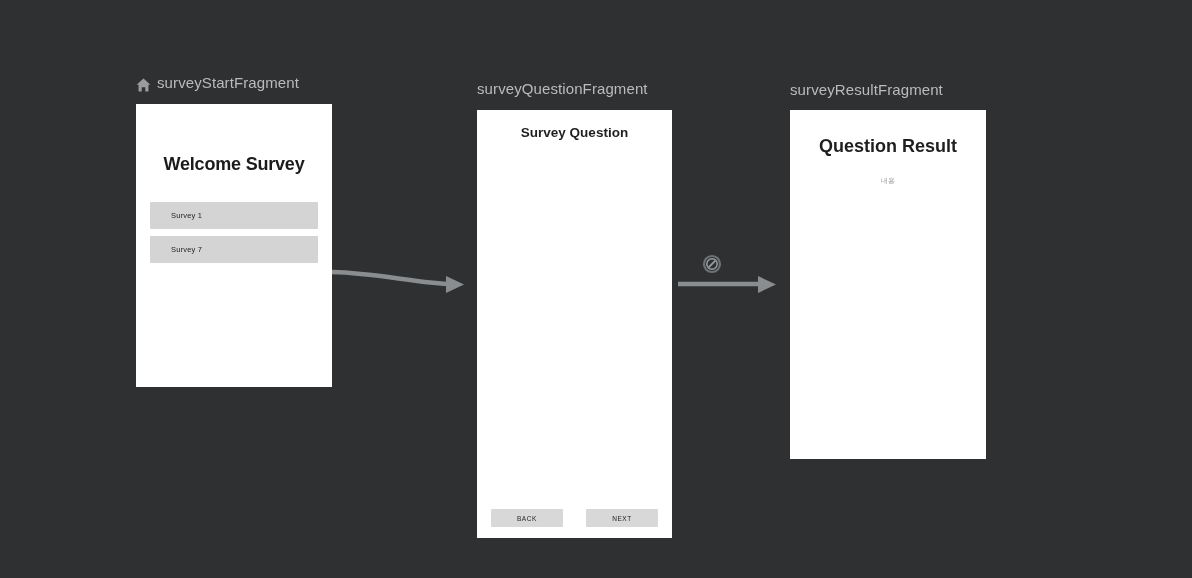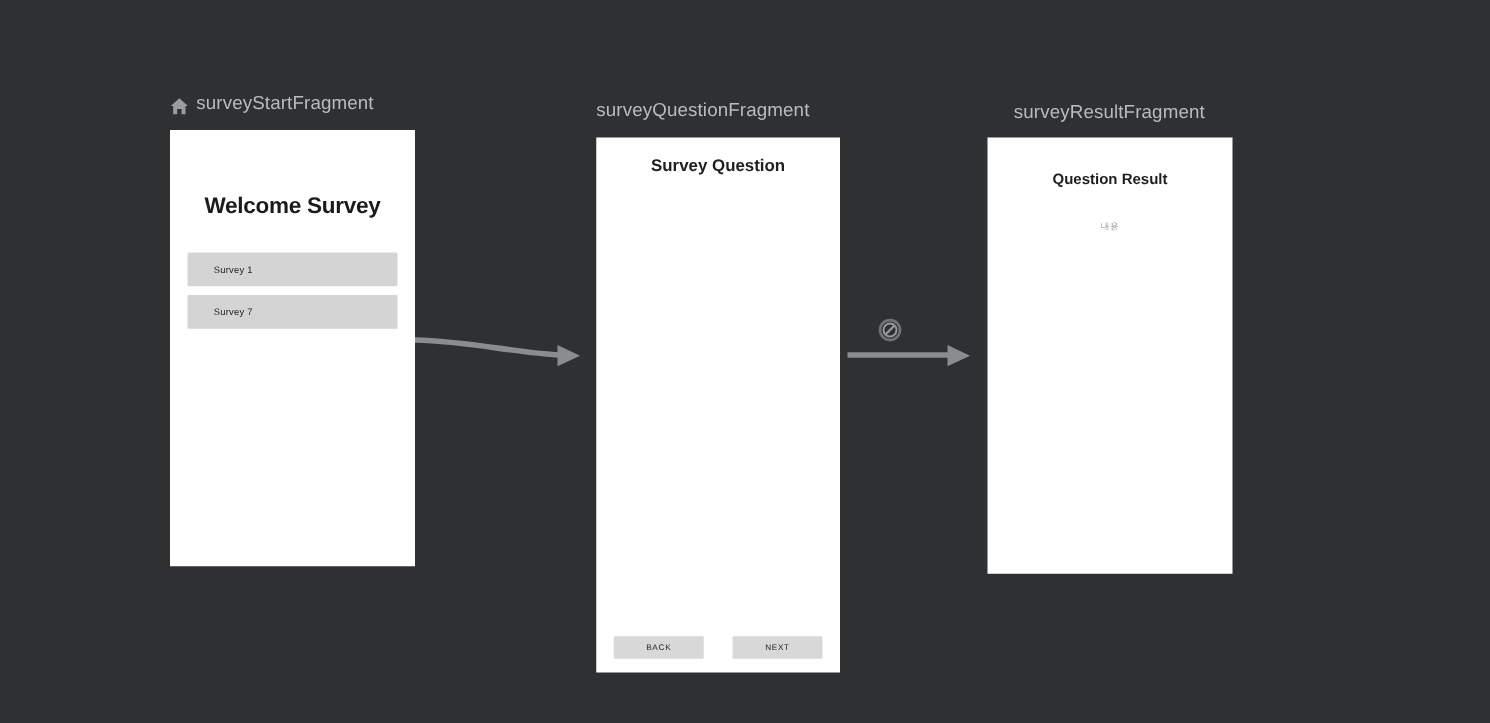--- a/index.html
+++ b/index.html
@@ -108,21 +108,21 @@
     color: #1f1f1f;
     font-size: 6.5px;
     letter-spacing: .6px;
   }
 
   
   .s3-title {
     position: absolute;
     left: 0; right: 0;
     top: 26px;
-    font-size: 12px;
+    font-size: 18px;
     font-weight: bold;
     text-align: center;
     color: #1f1f1f;
   }
   .s3-sub {
     position: absolute;
     left: 0; right: 0;
     top: 66px;
     text-align: center;
     color: #9a9a9a;
@@ -148,21 +148,21 @@
 
   <div class="node">
 
     <div class="node-label" style="left:136px; top:74px;">
       <svg class="home-icon" viewBox="0 0 16 15">
         <path fill="#9a9d9f" d="M8 0.6 L15.4 7.2 L13.3 7.2 L13.3 14.4 L9.9 14.4 L9.9 9.8 L6.1 9.8 L6.1 14.4 L2.7 14.4 L2.7 7.2 L0.6 7.2 Z"></path>
       </svg>
       <span>surveyStartFragment</span>
     </div>
 
-    <div class="phone" style="left:136px; top:104px; width:196px; height:349px;">
+    <div class="phone" style="left:136px; top:104px; width:196px; height:283px;">
 
       <div class="screen-title s1-title">Welcome Survey</div>
 
       <div class="survey-list">
         <div class="survey-item">
           <span>Survey 1</span>
         </div>
         <div class="survey-item">
           <span>Survey 7</span>
         </div>
@@ -186,21 +186,21 @@
         </div>
         <div class="flat-btn">
           <span>NEXT</span>
         </div>
       </div>
     </div>
   </div>
 
   <div class="node">
 
-    <div class="node-label" style="left:811px; top:81px;">
+    <div class="node-label" style="left:790px; top:81px;">
       <span>surveyResultFragment</span>
     </div>
 
     <div class="phone" style="left:790px; top:110px; width:196px; height:349px;">
 
       <div class="s3-title">Question Result</div>
 
       <div class="s3-sub">내용</div>
     </div>
   </div>

